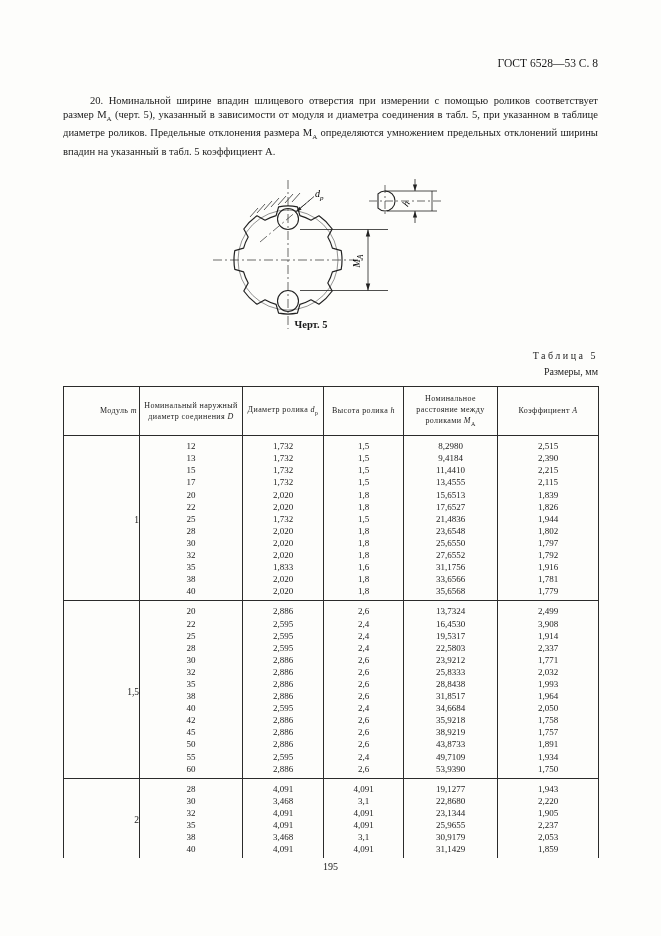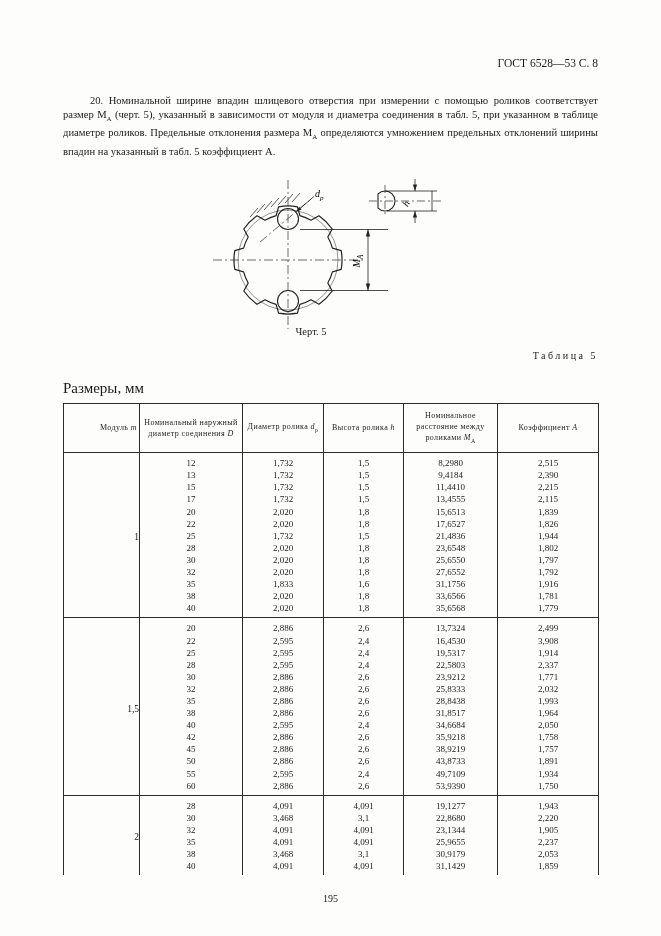--- a/index.html
+++ b/index.html
@@ -14,49 +14,50 @@
   }
   .para{
     margin:24px 0 0 0;font-size:10.6px;line-height:13.6px;text-align:justify;
     text-indent:27px;
   }
   .para sub{font-size:7px;}
   .var{}
   .figure-wrap{position:relative;height:160px;margin-top:18px;}
   .figure-svg{position:absolute;left:87px;top:0;}
   .fig-caption{
-    position:absolute;left:188px;top:149px;width:120px;text-align:center;
+    position:absolute;left:188px;top:142px;width:120px;text-align:center;
     font-size:10.5px;
+    font-weight:bold;
   }
   .tbl-caption{
     margin-top:13px;text-align:right;font-size:10px;letter-spacing:2.5px;
     line-height:12px;
   }
-  .tbl-units{margin-top:20px;text-align:left;font-size:15px;line-height:13px;}
+  .tbl-units{margin-top:3px;text-align:right;font-size:10px;line-height:13px;}
   table.data{
     margin-top:8px;border-collapse:collapse;table-layout:fixed;width:535px;
     border:1px solid #2b2b2b;border-bottom:none;
   }
   table.data th,table.data td{
     border-left:1px solid #2b2b2b;vertical-align:middle;text-align:center;
     padding:0;
   }
   table.data th:first-child,table.data td.mod{border-left:none;text-align:right;}
   thead th{
     font-weight:normal;font-size:8px;line-height:11px;letter-spacing:0.4px;
     padding:6px 2px 6px 2px !important;border-bottom:1px solid #2b2b2b;
   }
   thead th sub,tbody td sub{font-size:6px;}
   tbody{border:none;}
   tbody + tbody tr:first-child td{border-top:1px solid #2b2b2b;}
   tbody td{font-size:9px;line-height:12.1px;}
   tbody tr:first-child td{padding-top:4px;}
   tbody tr:last-child td{padding-bottom:3px;}
   td.mod{font-size:9.5px;}
-  .page-number{margin-top:18px;text-align:center;font-size:10px;line-height:12px;}
+  .page-number{margin-top:3px;text-align:center;font-size:10px;line-height:12px;}
   svg text{font-family:"Liberation Serif","DejaVu Serif",serif;}
 </style>
 </head>
 <body>
 
 <div class="page">
 
   <div class="doc-header">ГОСТ 6528—53 С. 8</div>
 
   <p class="para"><span>20.</span><span> Номинальной ширине впадин шлицевого отверстия при измерении с помощью роликов соответствует размер </span><span class="var"><span>М</span><sub>А</sub></span><span> (черт. 5), указанный в зависимости от модуля и диаметра соединения в табл. 5, при указанном в таблице диаметре роликов. Предельные отклонения размера </span><span class="var"><span>М</span><sub>А</sub></span><span> определяются умножением предельных отклонений ширины впадин на указанный в табл. 5 коэффициент </span><span class="var">А</span><span>.</span></p>

